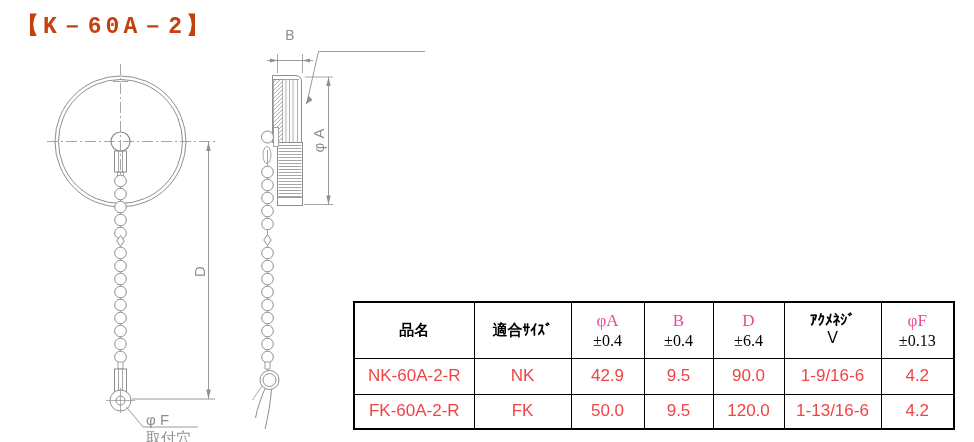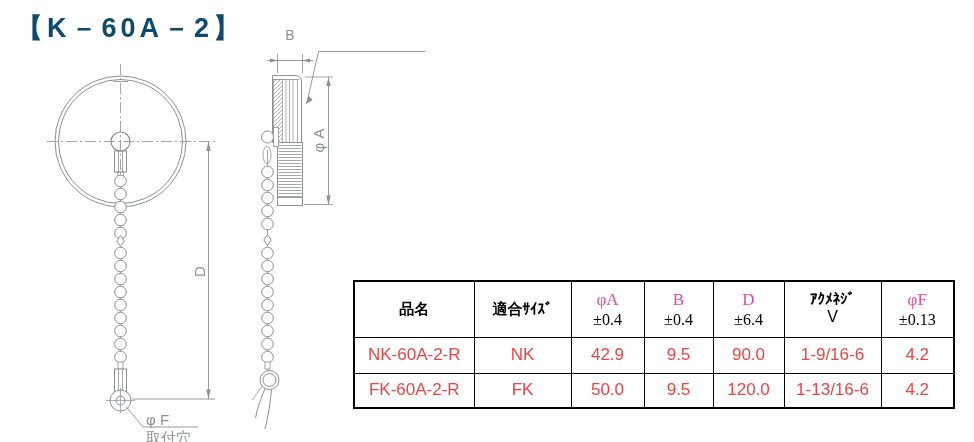--- a/index.html
+++ b/index.html
@@ -2,23 +2,23 @@
 <html><head>
 <meta charset="utf-8">
 <style>
   html,body{margin:0;padding:0;background:#fff;}
   #page{position:relative;width:974px;height:442px;background:#ffffff;overflow:hidden;
         font-family:"Liberation Sans",sans-serif;}
   svg{position:absolute;left:0;top:0;}
   .dwg-label{position:absolute;color:#8d8f91;font-size:15px;
              font-family:"Liberation Sans",sans-serif;white-space:nowrap;}
   .rot{transform:rotate(-90deg);transform-origin:center center;text-align:center;}
-  #title{position:absolute;left:16px;top:10px;font-size:27px;font-weight:bold;
-         letter-spacing:4px;color:#0c4a6e;font-family:Liberation Sans, sans-serif;}
-  table.spec{position:absolute;left:353px;top:280px;border-collapse:collapse;
+  #title{position:absolute;left:16px;top:10px;font-size:23px;font-weight:bold;
+         letter-spacing:4px;color:#c2410c;font-family:Liberation Mono, monospace;}
+  table.spec{position:absolute;left:353px;top:301px;border-collapse:collapse;
              table-layout:fixed;background:#fff;padding-left:12px;}
   table.spec td,table.spec th{border:1.5px solid #000;text-align:center;vertical-align:middle;
              padding:0;overflow:hidden;}
   table.spec{border:2.5px solid #000;}
   th .jp{font-family:"Liberation Sans",sans-serif;font-weight:bold;font-size:15px;color:#000;display:block;}
   th .lat{font-family:"Liberation Serif",serif;font-weight:normal;font-size:17px;color:#ec4899;display:block;line-height:1.25;}
   th .sub{font-family:Liberation Serif, serif;font-weight:normal;font-size:16px;color:#000;display:block;line-height:1.25;}
   th .subv{font-family:"Liberation Sans",sans-serif;font-weight:normal;font-size:16px;color:#000;display:block;line-height:1.3;}
   td.val{font-family:Liberation Sans, sans-serif;font-size:17px;color:#ef4444;}
 </style>

